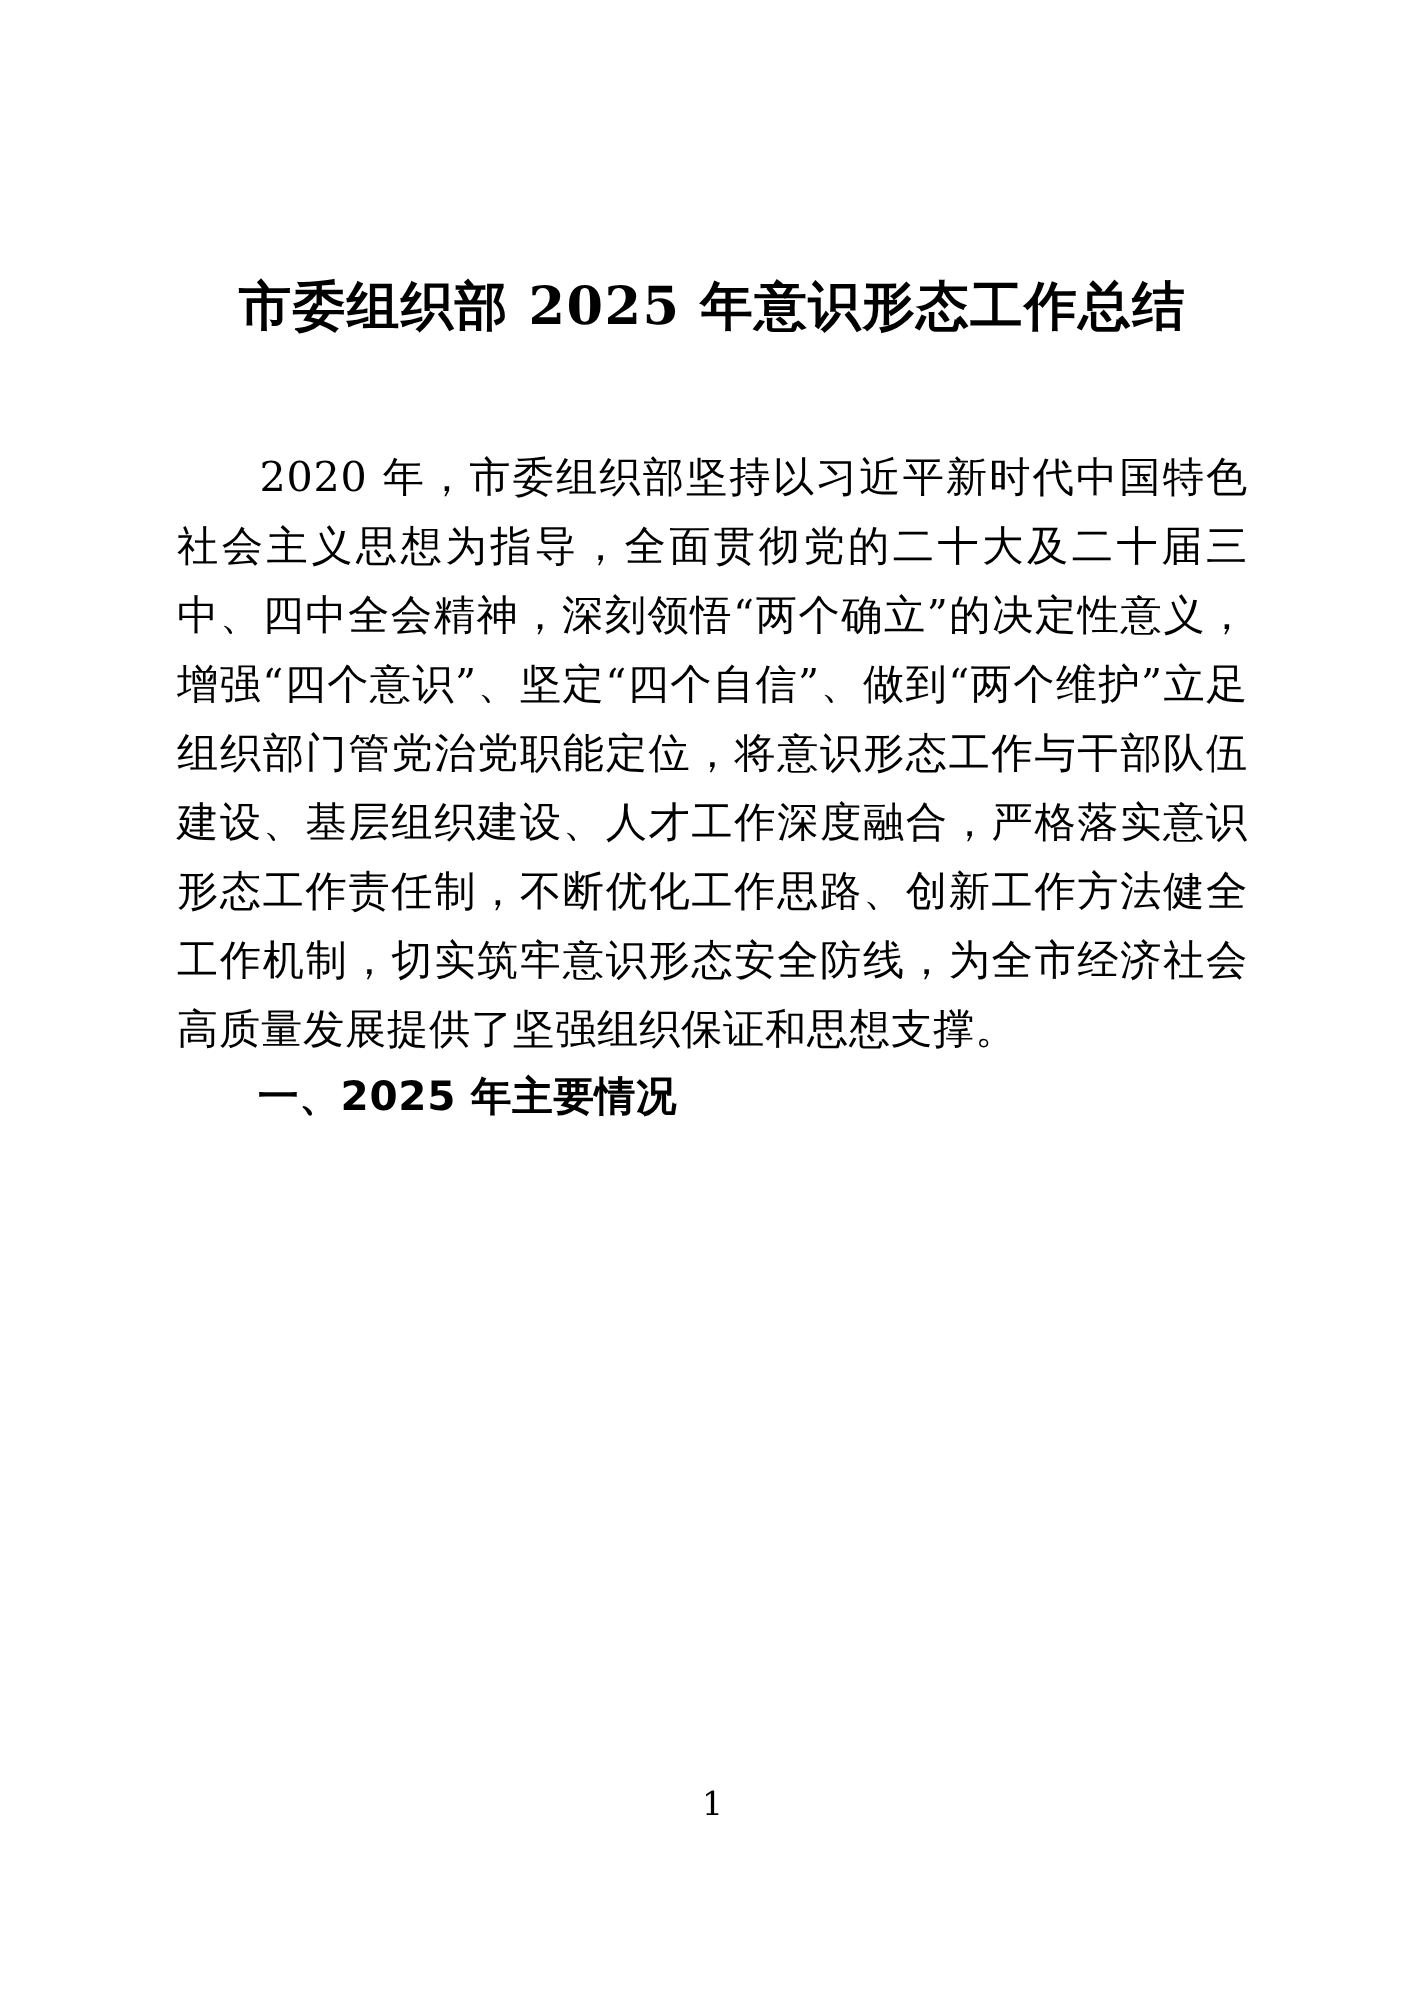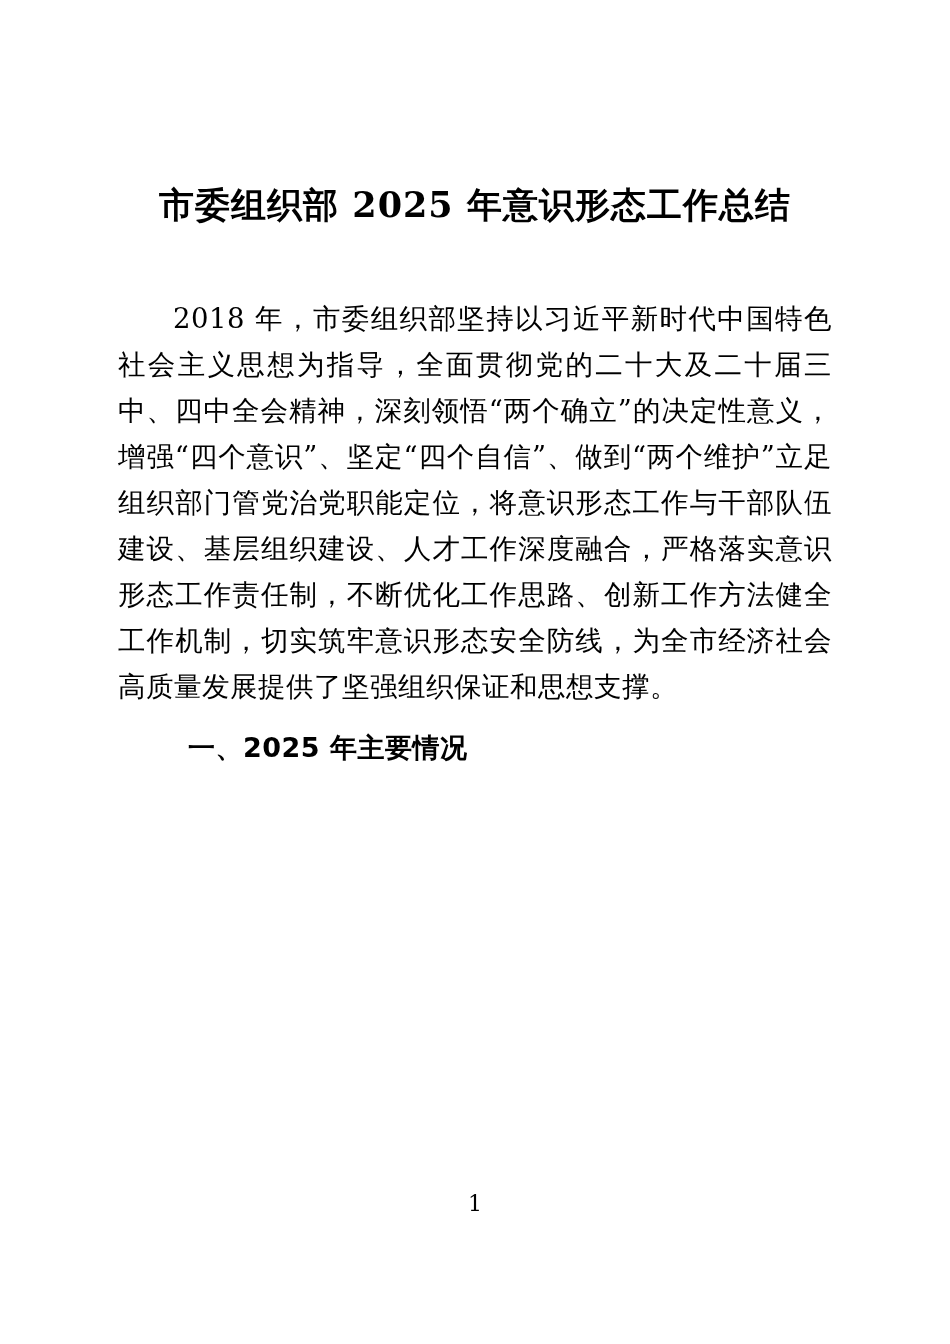--- a/index.html
+++ b/index.html
@@ -42,21 +42,21 @@
     text-align: justify;
     text-justify: inter-ideograph;
     text-indent: 2em;
     letter-spacing: 0.5px;
   }
   p.heading {
     font-family: "DejaVu Sans", "Liberation Sans", sans-serif;
     font-weight: bold;
     font-size: 27px;
     line-height: 46px;
-    margin: 16px;
+    margin: 0;
     text-indent: 2em;
     letter-spacing: 0.5px;
   }
   .page-number {
     position: absolute;
     bottom: 108px;
     left: 0;
     width: 950px;
     text-align: center;
     font-family: "DejaVu Serif", "Liberation Serif", serif;
@@ -64,19 +64,19 @@
   }
 </style>
 </head>
 <body>
 
 <div class="page">
 
   <h1 class="doc-title">市委组织部 2025 年意识形态工作总结</h1>
 
   <div class="body-block">
-    <p class="para">2018 年，市委组织部坚持以习近平新时代中国特色社会主义思想为指导，全面贯彻党的二十大及二十届三中、四中全会精神，深刻领悟“两个确立”的决定性意义，增强“四个意识”、坚定“四个自信”、做到“两个维护”立足组织部门管党治党职能定位，将意识形态工作与干部队伍建设、基层组织建设、人才工作深度融合，严格落实意识形态工作责任制，不断优化工作思路、创新工作方法健全工作机制，切实筑牢意识形态安全防线，为全市经济社会高质量发展提供了坚强组织保证和思想支撑。</p>
+    <p class="para">2020 年，市委组织部坚持以习近平新时代中国特色社会主义思想为指导，全面贯彻党的二十大及二十届三中、四中全会精神，深刻领悟“两个确立”的决定性意义，增强“四个意识”、坚定“四个自信”、做到“两个维护”立足组织部门管党治党职能定位，将意识形态工作与干部队伍建设、基层组织建设、人才工作深度融合，严格落实意识形态工作责任制，不断优化工作思路、创新工作方法健全工作机制，切实筑牢意识形态安全防线，为全市经济社会高质量发展提供了坚强组织保证和思想支撑。</p>
     <p class="heading">一、2025 年主要情况</p>
   </div>
 
   <div class="page-number">1</div>
 
 </div>
 
 </body></html>

